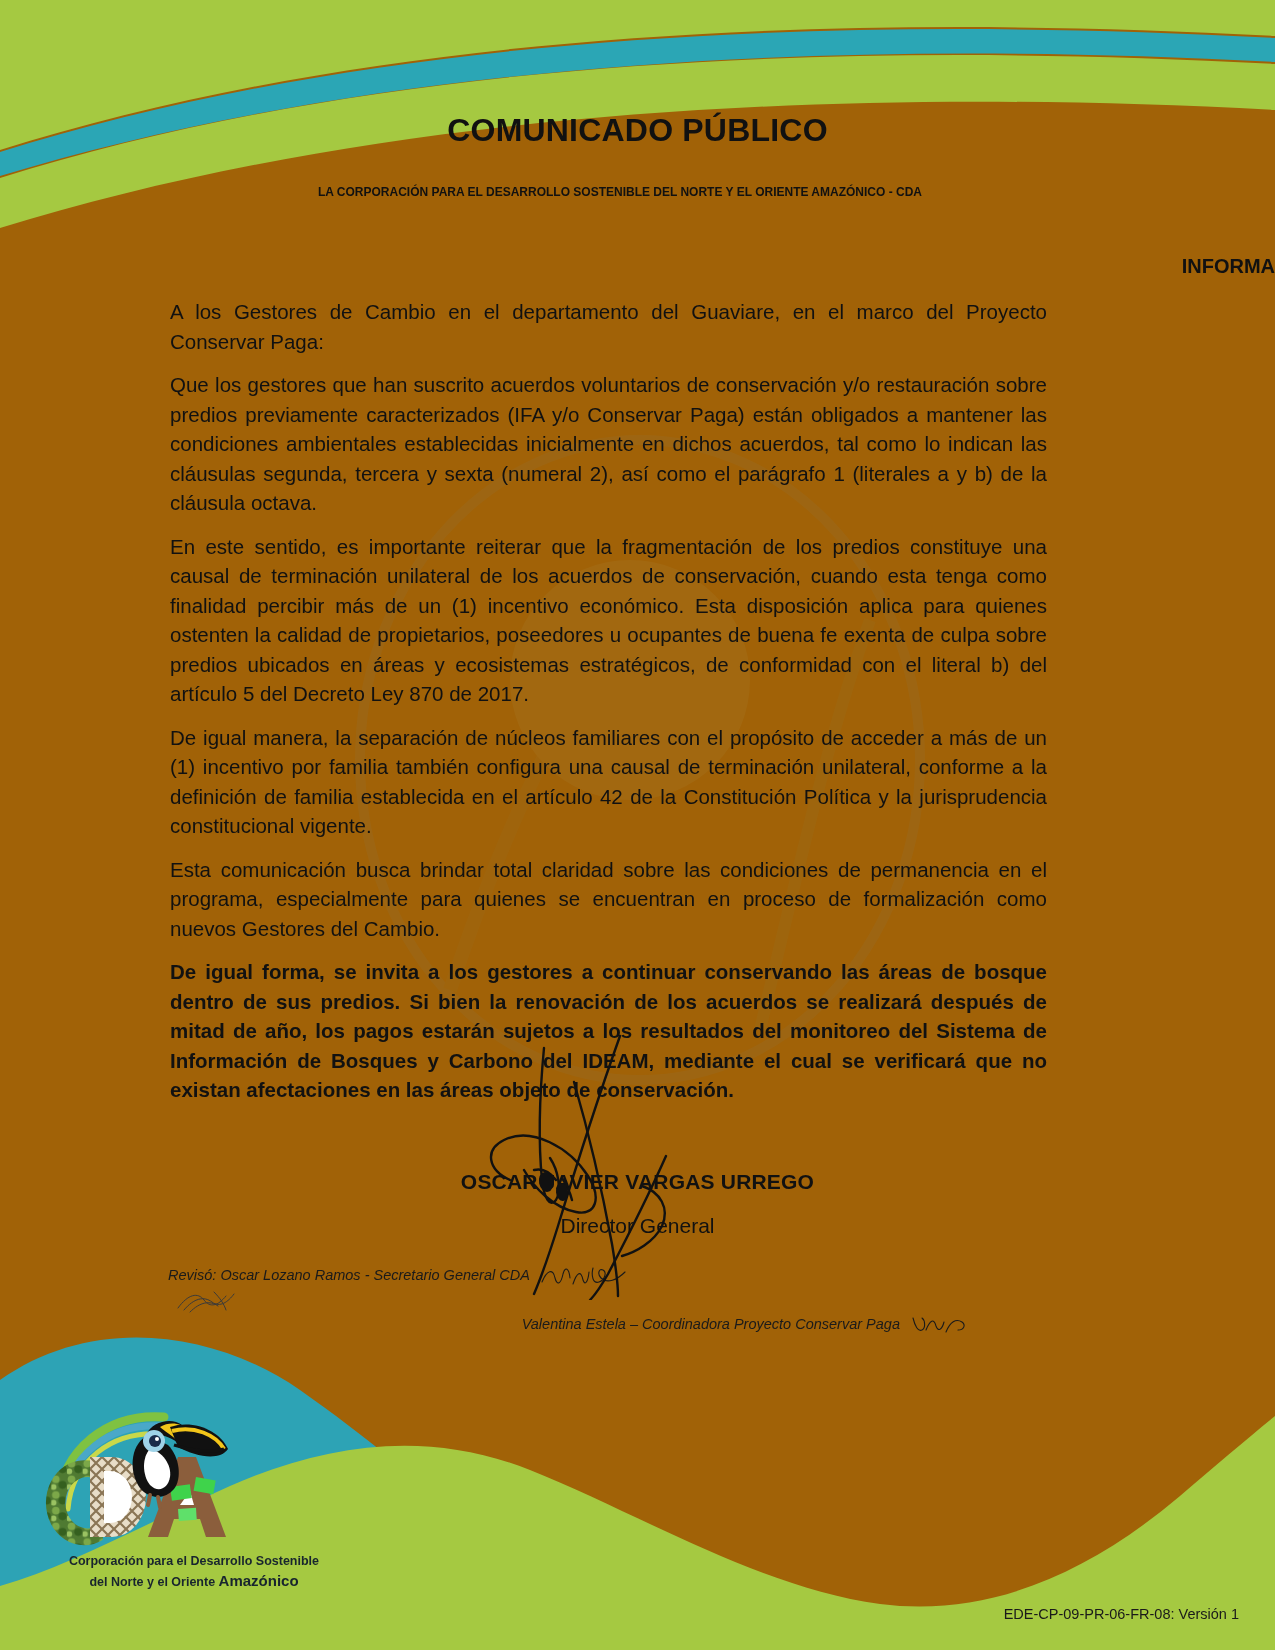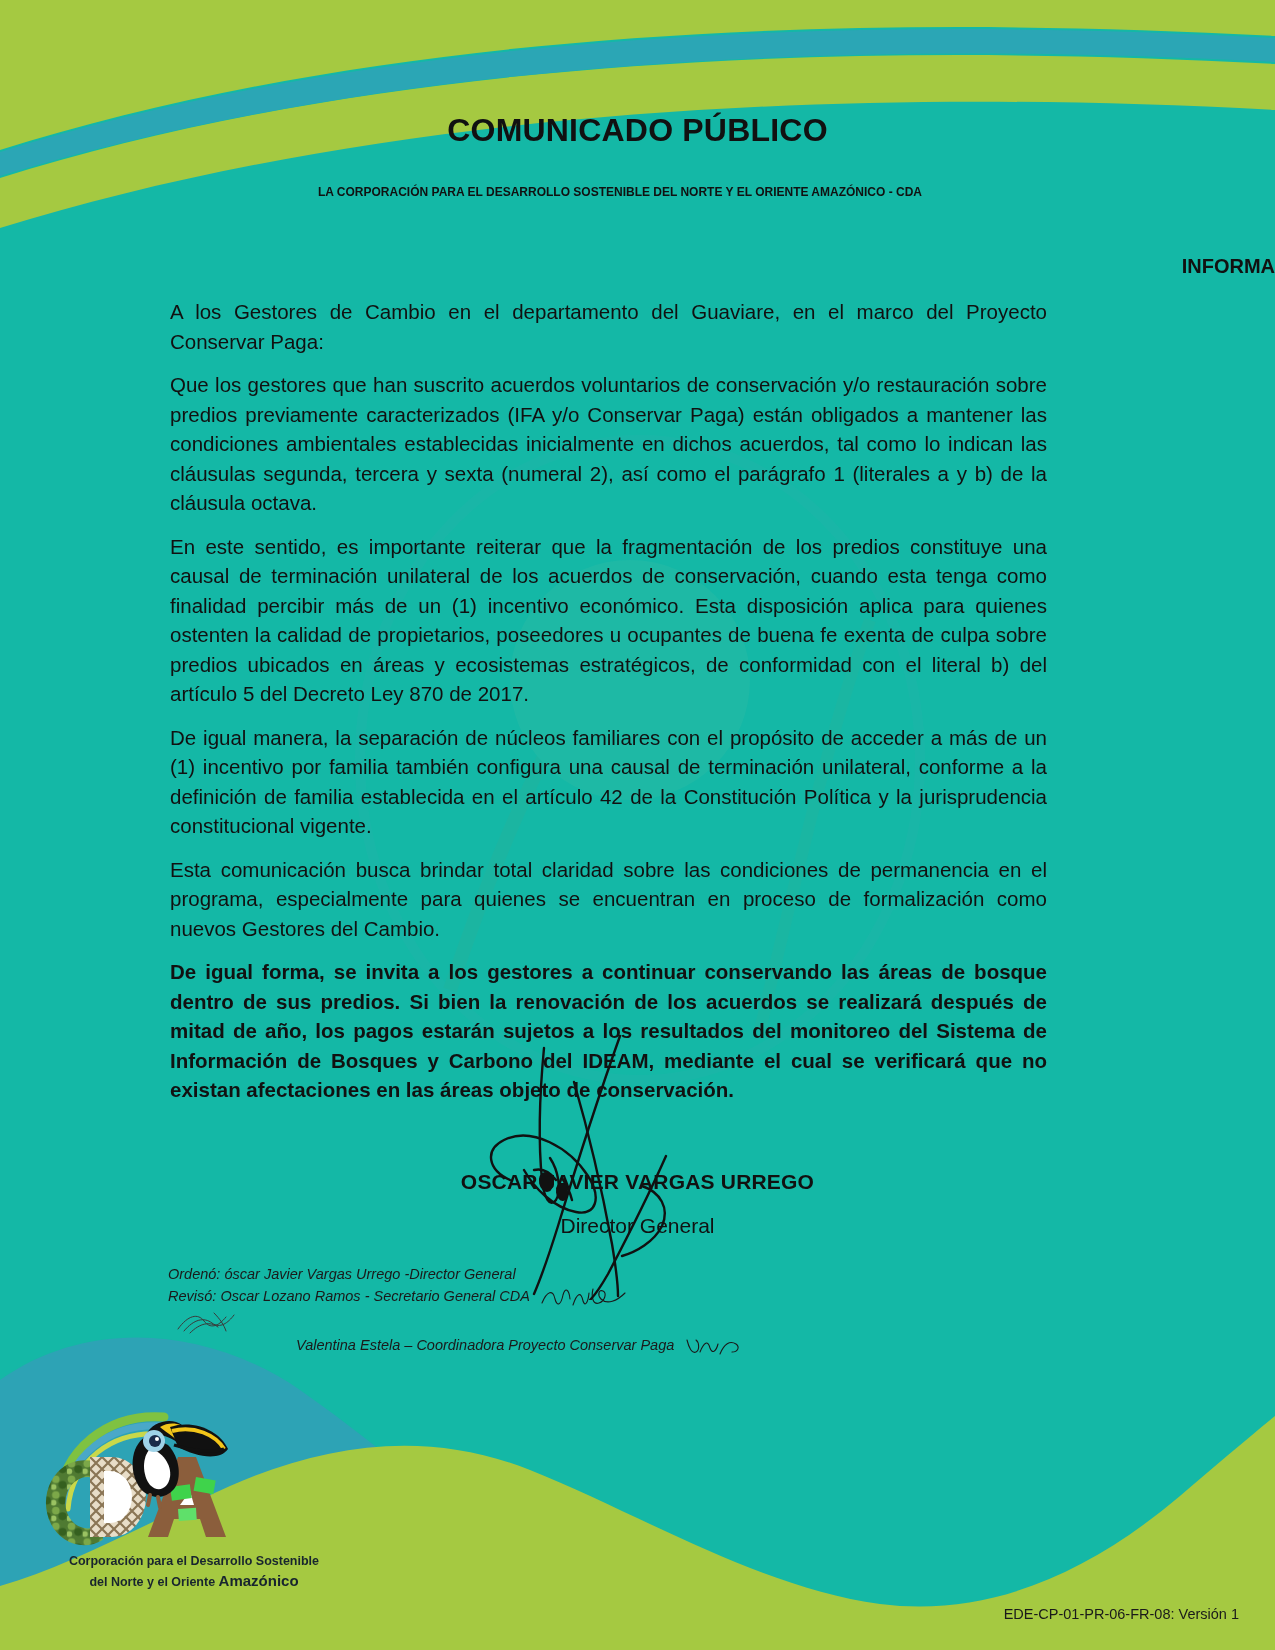--- a/index.html
+++ b/index.html
@@ -7,21 +7,21 @@
     padding: 0;
     background: #ffffff;
   }
   body {
     font-family: "Liberation Sans", sans-serif;
   }
   #page {
     position: relative;
     width: 1275px;
     height: 1650px;
-    background: #14b8a6;
+    background: #a16207;
     overflow: hidden;
   }
 
   
   .header-deco {
     position: absolute;
     top: 0; left: 0;
     width: 1275px;
     height: 230px;
     z-index: 1;
@@ -133,21 +133,21 @@
     position: absolute;
     top: 1264px;
     left: 168px;
     width: 800px;
     font-size: 14.5px;
     font-style: italic;
     line-height: 1.48;
     color: #1a1a1a;
   }
   .footnote .fn-line { white-space: nowrap; }
-  .footnote .fn-line.indent { padding-left: 128px; }
+  .footnote .fn-line.indent { padding-left: 128px; text-align: right; }
 
   .scribble {
     display: inline-block;
     vertical-align: middle;
     margin-left: 6px;
   }
 
   
   .doc-code {
     position: absolute;
@@ -253,23 +253,20 @@
         <ellipse cx="92" cy="162" rx="6" ry="9" transform="rotate(-8 92 162)"></ellipse>
       </g>
     </svg>
 
     <div class="sig-block">
       <div class="sig-name">OSCAR JAVIER VARGAS URREGO</div>
       <div class="sig-role">Director General</div>
     </div>
 
     <div class="footnote">
-      <div class="fn-line">
-        <span>Ordenó: óscar Javier Vargas Urrego -Director General</span>
-      </div>
       <div class="fn-line">
         <span>Revisó: Oscar Lozano Ramos -  Secretario General CDA</span>
         <svg class="scribble" width="90" height="24" viewBox="0 0 90 24">
           <g fill="none" stroke="#1a1a1a" stroke-width="1.1" stroke-linecap="round">
             <path d="M3 18 C 8 6, 14 4, 16 14 C 18 22, 22 20, 24 10 C 26 2, 30 4, 31 14"></path>
             <path d="M34 20 C 38 8, 42 6, 44 16 C 46 22, 49 18, 50 8"></path>
             <path d="M54 4 C 52 12, 54 20, 60 18 C 66 16, 68 8, 64 6 C 60 4, 58 10, 62 14 C 68 20, 78 16, 86 8"></path>
           </g>
         </svg>
       </div>
@@ -357,16 +354,16 @@
 
           <path d="M26 90 L24 100 M34 92 L36 102" stroke="#8b5e3c" stroke-width="4" stroke-linecap="round"></path>
         </g>
       </svg>
       <div class="cda-tagline">
         <div>Corporación para el Desarrollo Sostenible</div>
         <div><span>del Norte y el Oriente </span><span class="big">Amazónico</span></div>
       </div>
     </div>
 
-    <div class="doc-code">EDE-CP-01-PR-06-FR-08: Versión 1</div>
+    <div class="doc-code">EDE-CP-09-PR-06-FR-08: Versión 1</div>
 
   </div>
 </div>
 
 </body></html>

